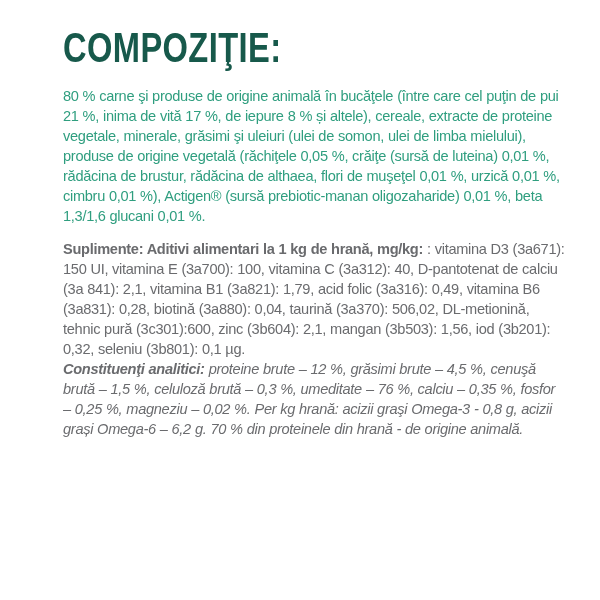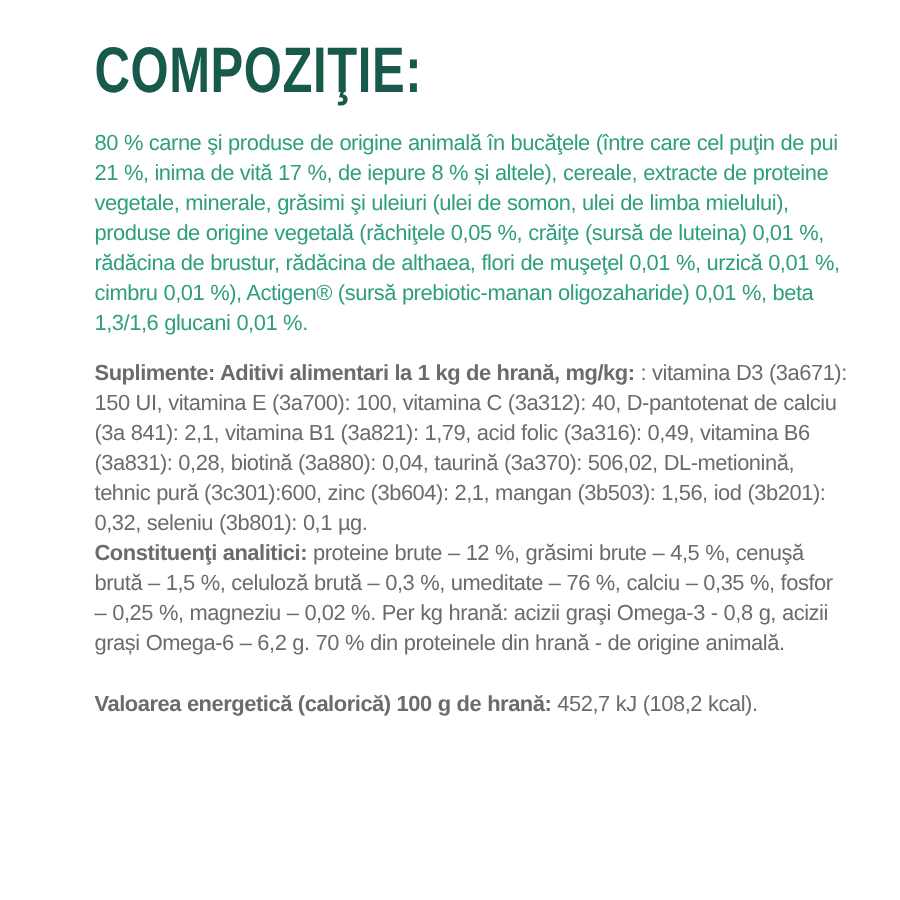--- a/index.html
+++ b/index.html
@@ -44,31 +44,30 @@
     word-spacing: 0.2px;
   }
   .ingredients {
     color: var(--ingredients_text);
     margin-bottom: 13px;
   }
   .info {
     color: var(--info_text);
   }
   .supplements { }
-  .analytical  { margin-bottom: 21px; }
+  .analytical  { margin-bottom: 39px; font-style: italic; }
   .lead { font-weight: bold; }
 </style>
 </head>
 <body>
 
 <main class="label">
 
   <h1 class="title">COMPOZIŢIE:</h1>
 
   <p class="ingredients"><span>80 % carne şi produse de origine animală în bucăţele (între care cel puţin de pui 21 %, inima de vită 17 %, de iepure 8 % și altele), cereale, extracte de proteine vegetale, minerale, grăsimi şi uleiuri (ulei de somon, ulei de limba mielului), produse de origine vegetală (răchiţele 0,05 %, crăiţe (sursă de luteina) 0,01 %, rădăcina de brustur, rădăcina de althaea, flori de muşeţel 0,01 %, urzică 0,01 %, cimbru 0,01 %), Actigen® (sursă prebiotic-manan oligozaharide) 0,01 %, beta 1,3/1,6 glucani 0,01 %.</span></p>
 
   <p class="info supplements"><strong class="lead">Suplimente: Aditivi alimentari la 1 kg de hrană, mg/kg:</strong><span> : vitamina D3 (3a671): 150 UI, vitamina E (3a700): 100, vitamina C (3a312): 40, D-pantotenat de calciu (3a 841): 2,1, vitamina B1 (3a821): 1,79, acid folic (3a316): 0,49, vitamina B6 (3a831): 0,28, biotină (3a880): 0,04, taurină (3a370): 506,02, DL-metionină, tehnic pură (3c301):600, zinc (3b604): 2,1, mangan (3b503): 1,56, iod (3b201): 0,32, seleniu (3b801): 0,1 µg.</span></p>
 
   <p class="info analytical"><strong class="lead">Constituenţi analitici:</strong><span> proteine brute – 12 %, grăsimi brute – 4,5 %, cenuşă brută – 1,5 %, celuloză brută – 0,3 %, umeditate – 76 %, calciu – 0,35 %, fosfor – 0,25 %, magneziu – 0,02 %. Per kg hrană: acizii graşi Omega-3 - 0,8 g, acizii grași Omega-6 – 6,2 g. 70 % din proteinele din hrană - de origine animală.</span></p>
 
-  <p class="info energy"><strong class="lead">Valoarea energetică (calorică) 100 g de hrană:</strong><span> 452,7 kJ (108,2 kcal).</span></p>
 
 </main>
 
 </body></html>

